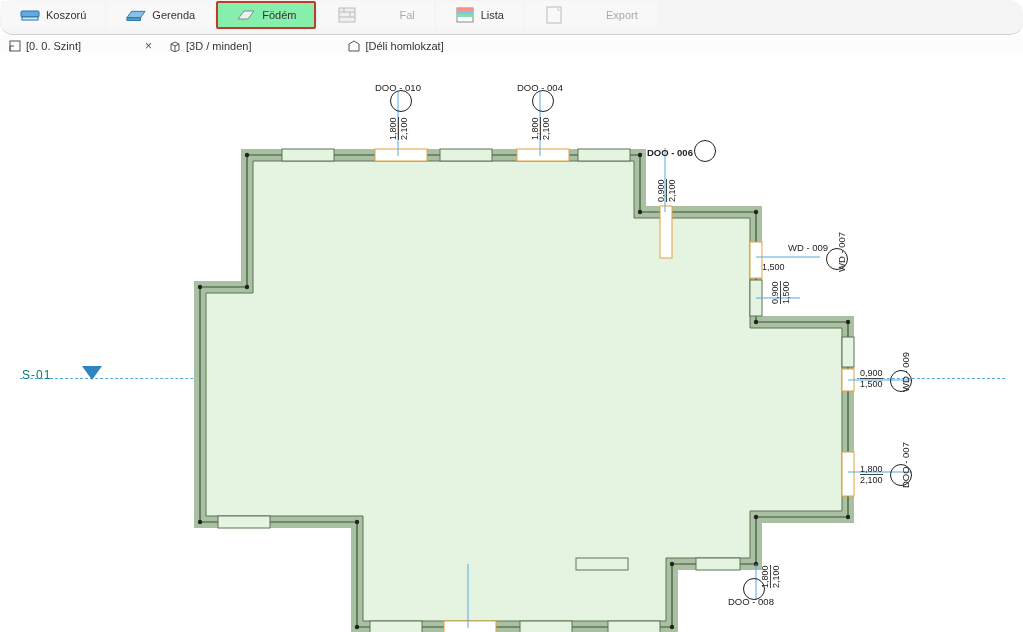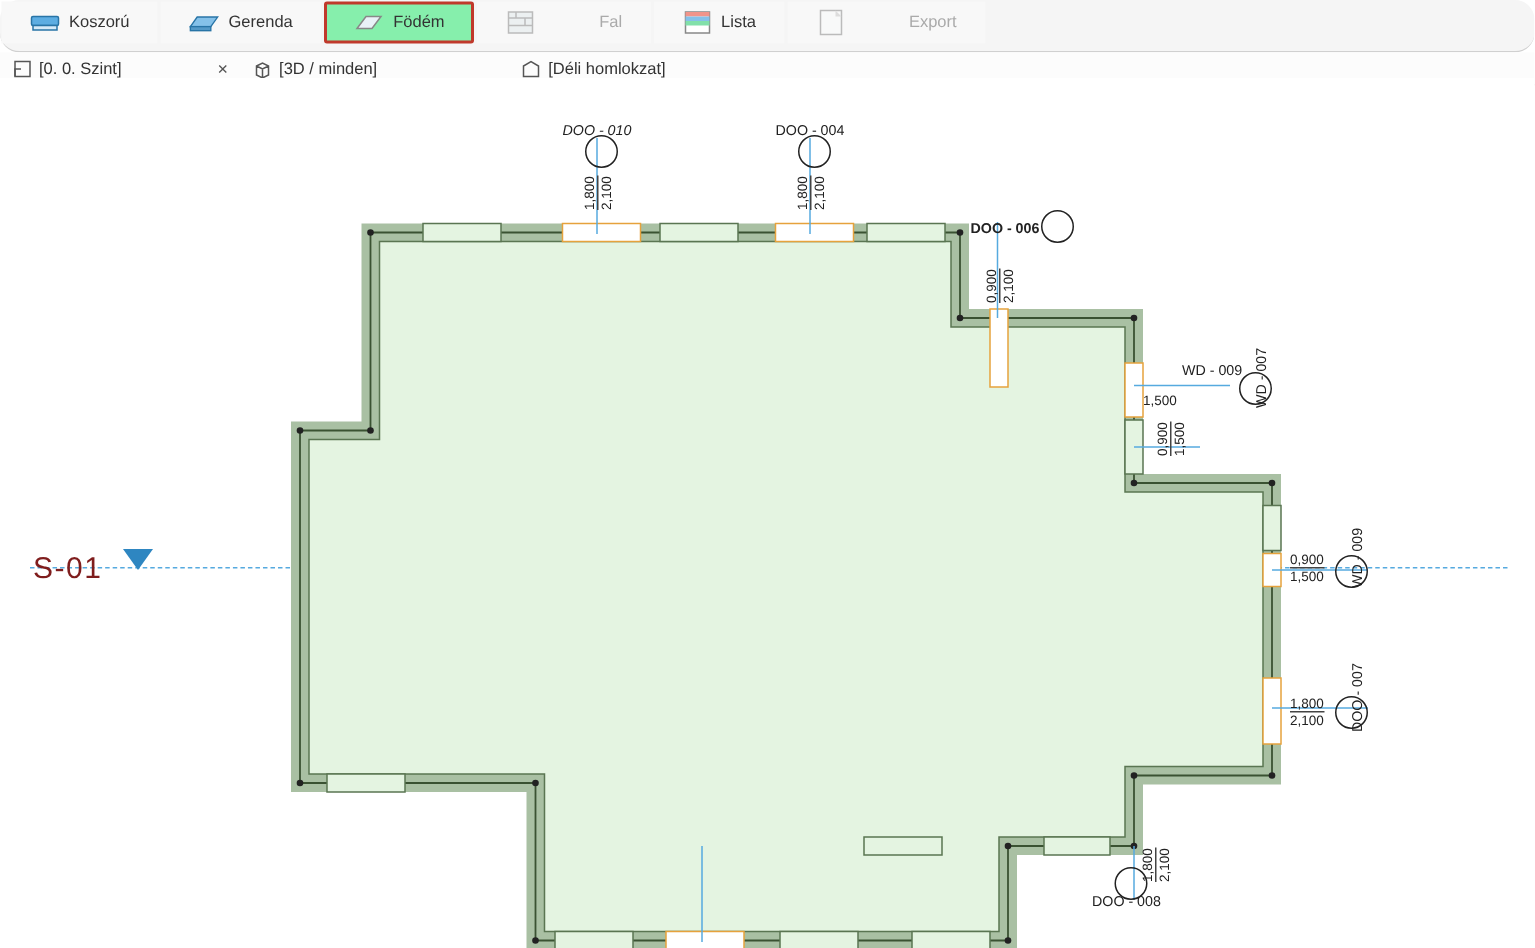--- a/index.html
+++ b/index.html
@@ -11,21 +11,21 @@
   .tool-btn.highlighted { border: 2px solid #c0392b; background: #86efac; border-radius: 2px; }
   .tool-btn.disabled { color: #aaa; gap: 42px; }
 
   .tabbar { display: flex; align-items: flex-start; height: 22px; background: #fcfcfc; border-bottom: 1px solid #e0e0e0; font-size: 11px; color: #333; }
   .tab { display: flex; align-items: center; gap: 4px; padding: 0 8px; height: 22px; }
   .tab .close { margin-left: 60px; font-size: 12px; color: #555; cursor: pointer;}
   
   .canvas { position: absolute; left: 0; top: 52px; width: 1023px; height: 580px; background: #fff; overflow: hidden; }
   
   .section-line { position: absolute; top: 326px; left: 20px; width: 985px; border-top: 1px dashed #56aadf; }
-  .section-label { position: absolute; top: 316px; left: 22px; color: #7f1d1d; font-size: 20px; font-weight: 500; letter-spacing: 1px;}
+  .section-label { position: absolute; top: 316px; left: 22px; color: #0f766e; font-size: 12px; font-weight: 500; letter-spacing: 1px;}
   .section-marker { position: absolute; top: 314px; left: 82px; width: 0; height: 0; border-left: 10px solid transparent; border-right: 10px solid transparent; border-top: 14px solid #2e86c1; }
   
   .plan-svg { position: absolute; left: 0; top: 0; }
 
   .dim-label { position: absolute; font-size: 9px; color: #222; white-space: nowrap; }
   .dim-label .top { display: block; }
   .dim-label .bot { display: block; border-top: 1px solid #444; }
   .dim-label.vert { transform: rotate(-90deg); transform-origin: left top;}
   
   .tag-label { position: absolute; font-size: 9.5px; color: #222; white-space: nowrap; }
@@ -223,21 +223,21 @@
   <div class="dim-label" style="left:860px; top:412px;">
     <span class="top">1,800</span>
       <span class="bot">2,100</span>
   </div>
 
   <div class="dim-label vert" style="left:760px; top:536px;">
     <span class="top">1,800</span>
       <span class="bot">2,100</span>
   </div>
 
-  <div class="tag-label" style="left:375px; top:30px;font-style:italic;">DOO - 010</div>
+  <div class="tag-label" style="left:375px; top:30px;">DOO - 010</div>
   <div class="tag-circle" style="left:390px; top:38px;"></div>
 
   <div class="tag-label" style="left:517px; top:30px;">DOO - 004</div>
   <div class="tag-circle" style="left:532px; top:38px;"></div>
 
   <div class="tag-label" style="left:647px; top:95px; font-weight:bold;">DOO - 006</div>
   <div class="tag-circle" style="left:694px; top:88px;"></div>
 
   <div class="tag-label" style="left:788px; top:190px;">WD - 009</div>
   <div class="tag-label vert" style="left:836px; top:220px;">WD - 007</div>

